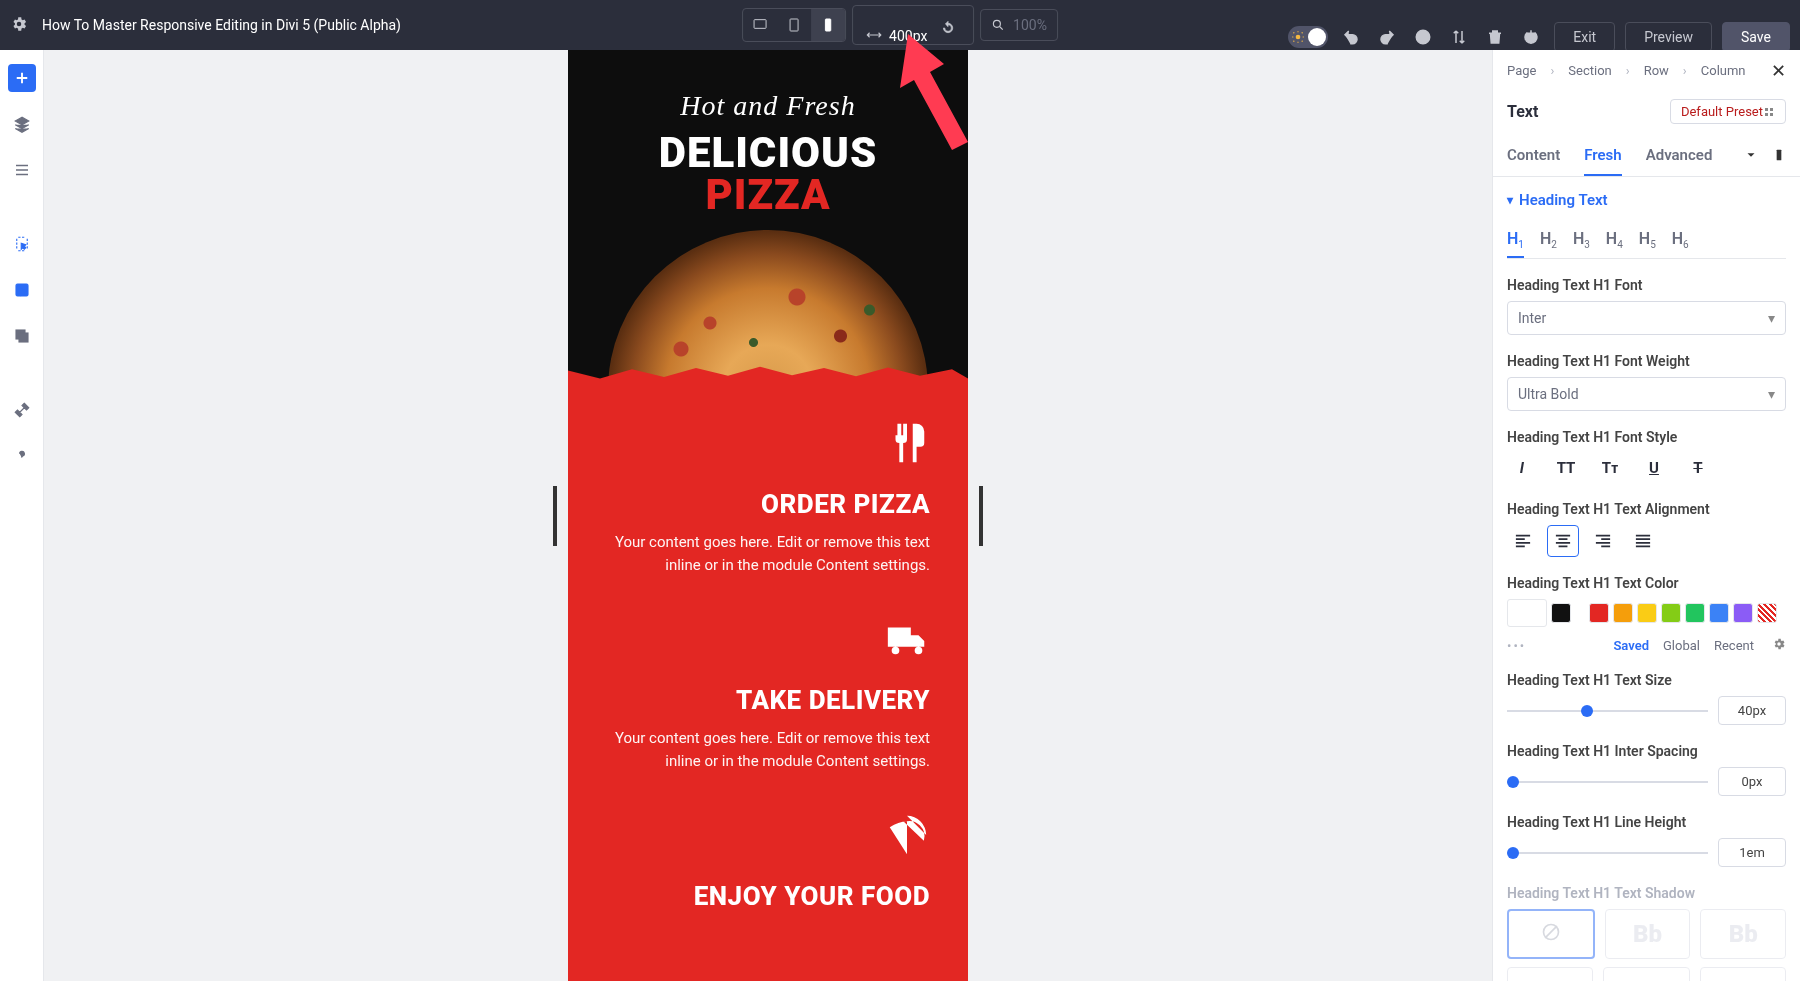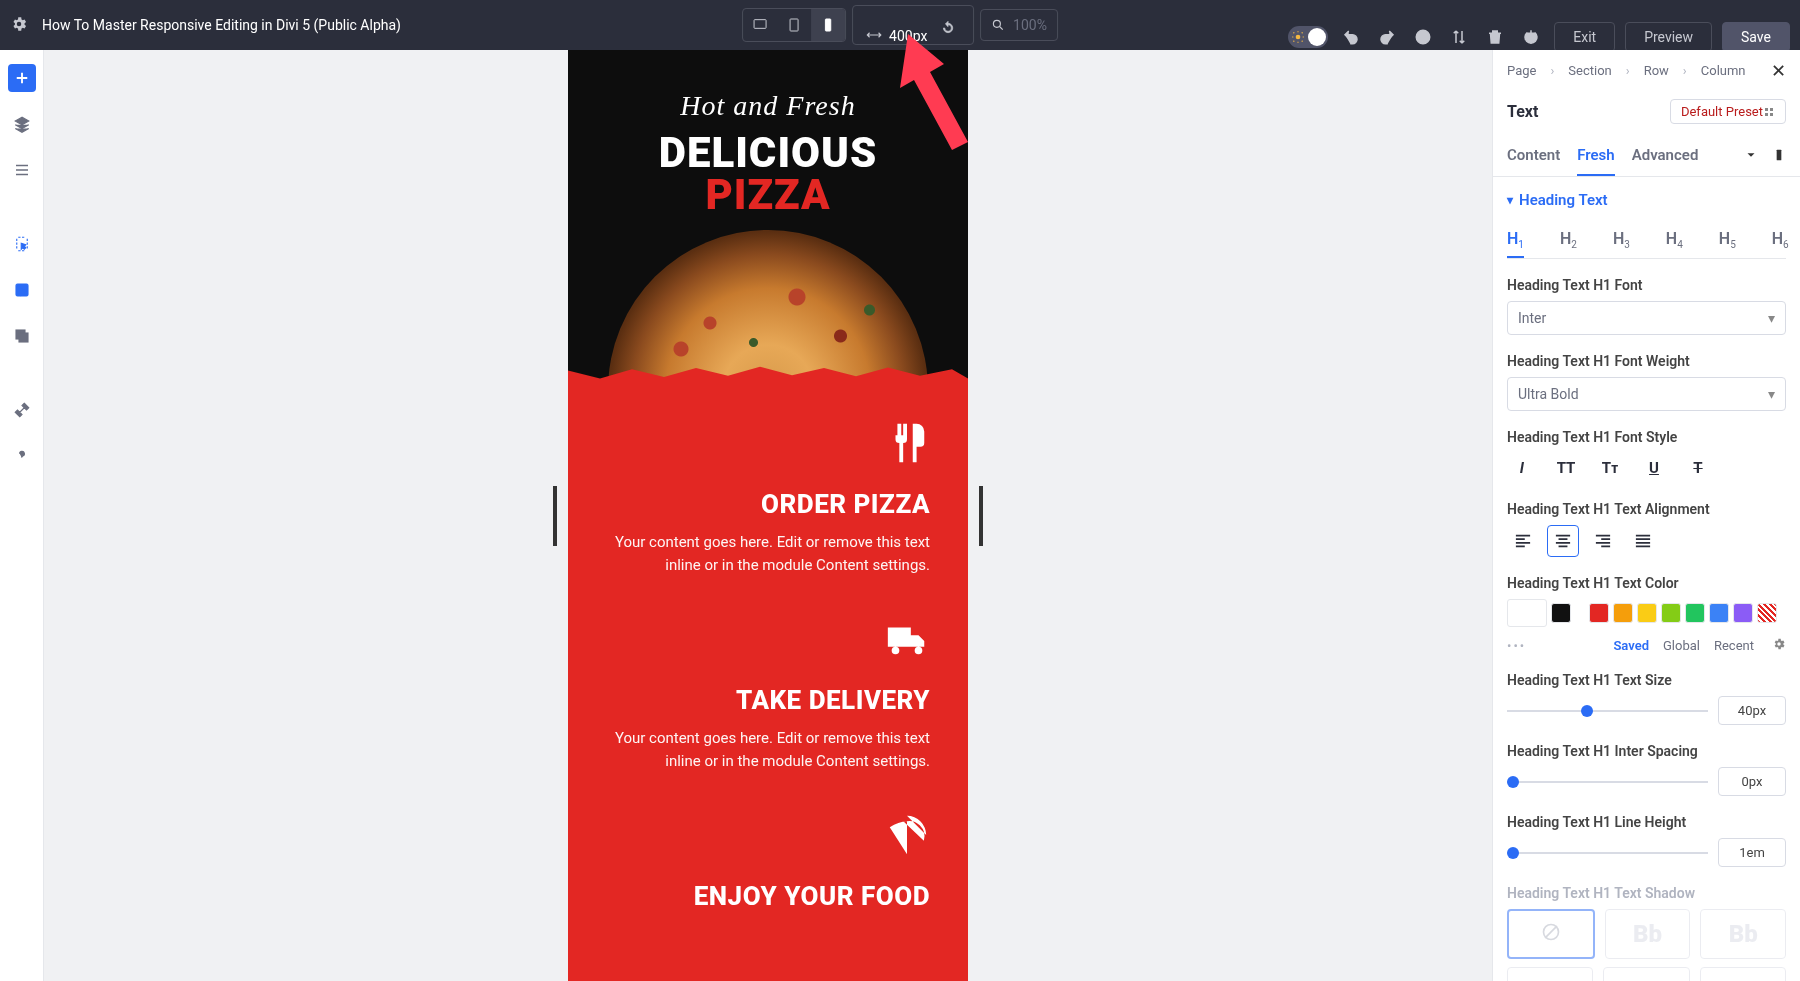--- a/index.html
+++ b/index.html
@@ -63,29 +63,29 @@
 
 .right-panel { position:absolute; top:50px; right:0; width:308px; bottom:0; background:#fff; border-left:1px solid #e5e7eb; overflow-y:auto; }
 .breadcrumb-row { display:flex; align-items:center; justify-content:space-between; padding:10px 14px; font-size:13px; color:#6b6f7f; }
 .breadcrumb { display:flex; gap:14px; align-items:center; }
 .bc-sep { color:#b0b4c0; }
 .close-icon { cursor:pointer; font-size:18px; color:#333; }
 .preset-row { display:flex; align-items:center; justify-content:space-between; padding:8px 14px 12px; }
 .module-name { font-size:16px; font-weight:700; color:#2b2e3b; }
 .preset-badge { border:1px solid #d8dbe4; border-radius:4px; padding:4px 10px; font-size:13px; color:#b91c1c; display:flex; align-items:center; }
 .preset-badge svg { width:12px; height:12px; fill:#888; }
-.tabs { display:flex; border-bottom:1px solid #e5e7eb; padding:0 14px; gap:17px; align-items:center; }
+.tabs { display:flex; border-bottom:1px solid #e5e7eb; padding:0 14px; gap:24px; align-items:center; }
 .tab { padding:10px 0; font-size:15px; color:#6b6f7f; cursor:pointer; border-bottom:2px solid transparent; font-weight:600;}
 .tab.active { color:#2b6cf5; border-bottom-color:#2b6cf5; }
 .tab-extras { margin-left:auto; display:flex; gap:14px; align-items:center; color:#6b6f7f;}
 .tab-extras svg { width:14px; height:14px; fill:#333;}
 .panel-body { padding:14px; }
 .accordion-header { display:flex; align-items:center; gap:6px; color:#2b6cf5; font-size:15px; font-weight:600; cursor:pointer; margin-bottom:14px; }
 .accordion-header::before { content:'▾'; font-size:12px; }
-.h-tabs { display:flex; gap:36px; border-bottom:1px solid #e5e7eb; margin-bottom:18px; }
+.h-tabs { display:flex; gap:16px; border-bottom:1px solid #e5e7eb; margin-bottom:18px; }
 .h-tab { font-size:16px; color:#6b6f7f; padding:6px 0; cursor:pointer; border-bottom:2px solid transparent; font-weight:600; }
 .h-tab sub { font-size:10px; font-weight:400; }
 .h-tab.active { color:#2b6cf5; border-bottom-color:#2b6cf5; }
 .field { margin-bottom:18px; }
 .field-label { font-size:14px; color:#444; font-weight:600; margin-bottom:8px; }
 .select { width:100%; border:1px solid #d8dbe4; border-radius:4px; padding:8px 10px; font-size:14px; color:#6b6f7f; display:flex; justify-content:space-between; align-items:center; cursor:pointer;}
 .select::after { content:'▾'; color:#888; }
 .style-buttons { display:flex; gap:14px; }
 .style-btn { width:30px; height:30px; display:flex; align-items:center; justify-content:center; color:#2b2e3b; cursor:pointer; font-weight:700; font-size:15px; border-radius:4px;}
 .align-buttons { display:flex; gap:8px; }

